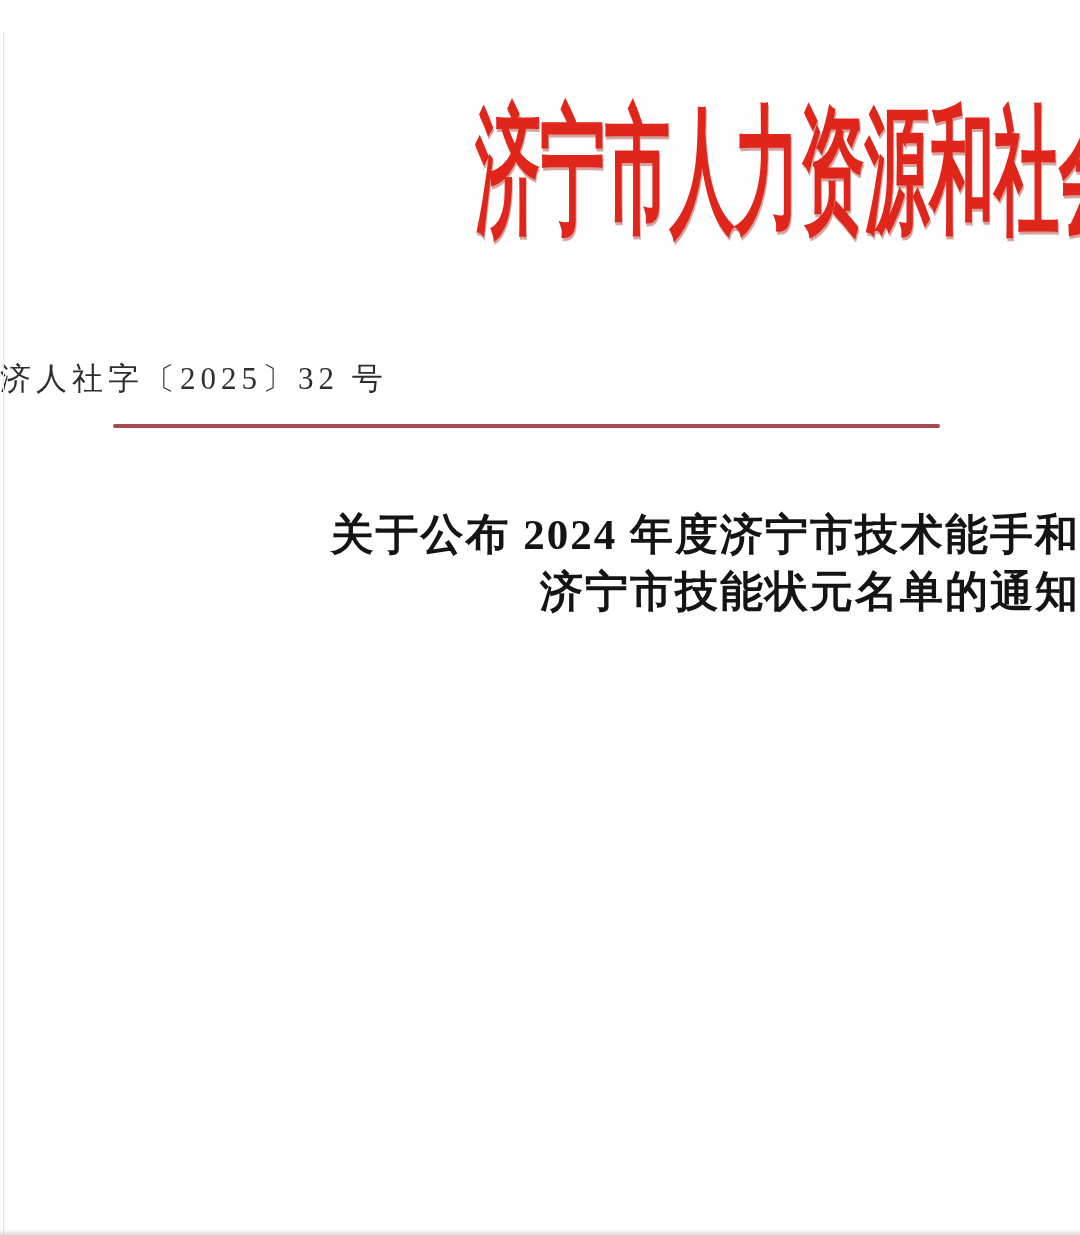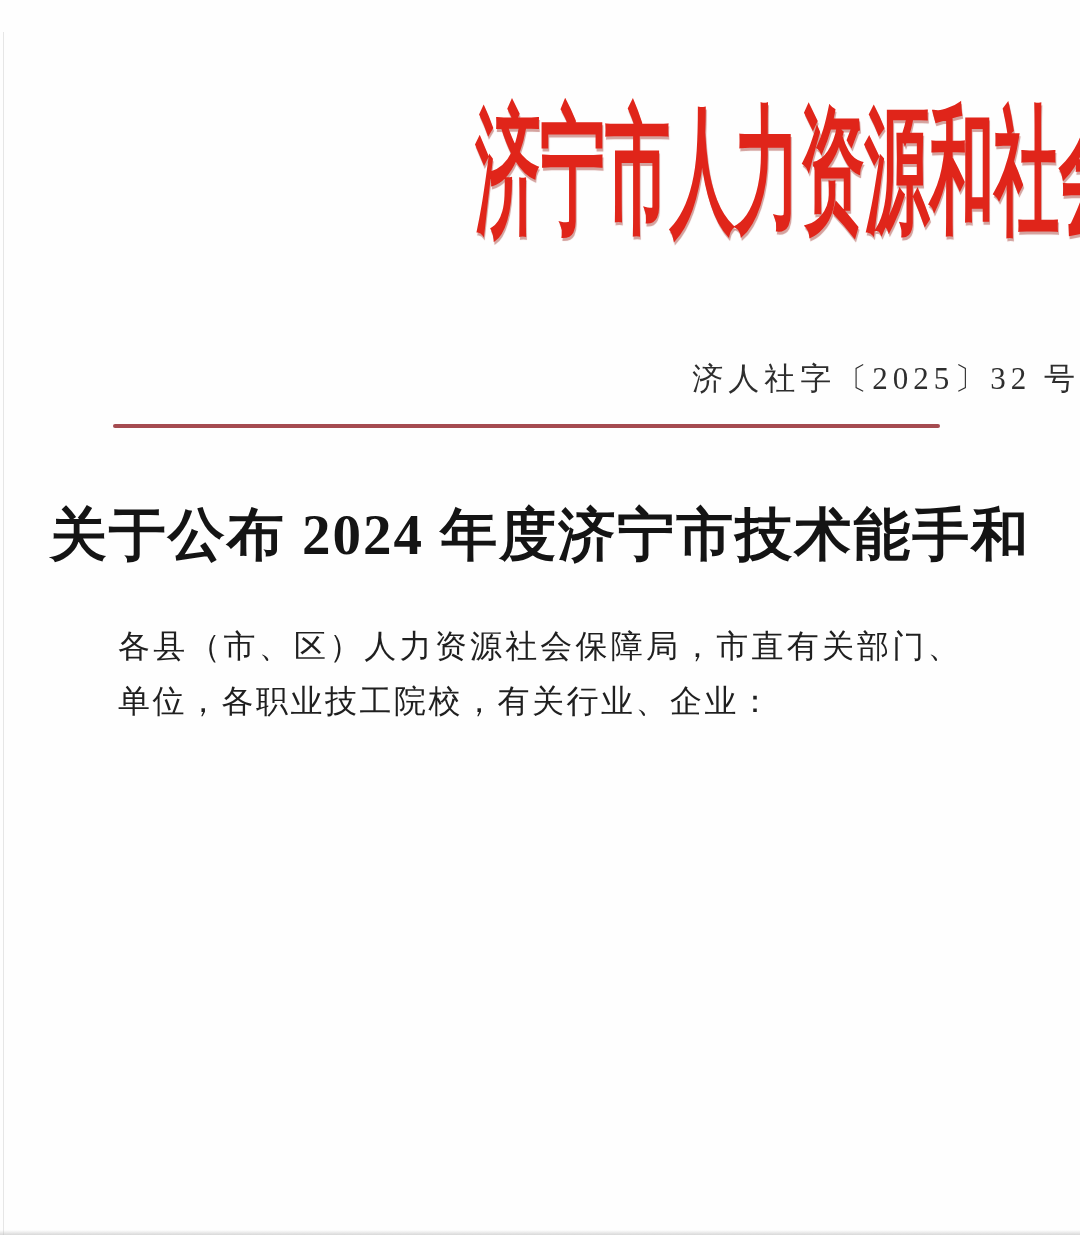--- a/index.html
+++ b/index.html
@@ -48,41 +48,41 @@
     white-space: nowrap;
     transform: scaleX(0.47);
     transform-origin: 50% 50%;
     text-shadow: 2px 3px 1px rgba(150, 25, 15, 0.40);
   }
   
   .doc-number {
     margin-top: 110px;
     height: 42px;
     line-height: 42px;
-    text-align: right;
+    text-align: left;
     font-size: 31px;
     letter-spacing: 5px;
     color: #2e2e2e;
   }
   
   .red-rule {
     margin-top: 24px;
     margin-left: 113px;
     width: 827px;
     height: 4px;
     background: #a54b50;
     border-radius: 2px;
   }
   
   .doc-title {
     margin-top: 78px;
-    text-align: center;
+    text-align: right;
     font-weight: bold;
     color: #141414;
-    font-size: 57px;
+    font-size: 43px;
     line-height: 57px;
     letter-spacing: 2px;
   }
   
   .doc-body {
     margin: 56px 118px 0 118px;
     font-size: 32px;
     line-height: 55px;
     letter-spacing: 2.5px;
     color: #1f1f1f;
@@ -107,21 +107,21 @@
   <div class="letterhead">
     <span class="letterhead-text">济宁市人力资源和社会保障局</span>
   </div>
 
   <div class="doc-number">济人社字〔2025〕32 号</div>
 
   <div class="red-rule"></div>
 
   <div class="doc-title">
     <div>关于公布 2024 年度济宁市技术能手和</div>
+    <div>济宁市技能状元名单的通知</div>
   </div>
 
   <div class="doc-body">
-    <p>各县（市、区）人力资源社会保障局，市直有关部门、单位，各职业技工院校，有关行业、企业：</p>
   </div>
 
   <div class="page-edge-bottom"></div>
 
 </div>
 
 </body></html>

